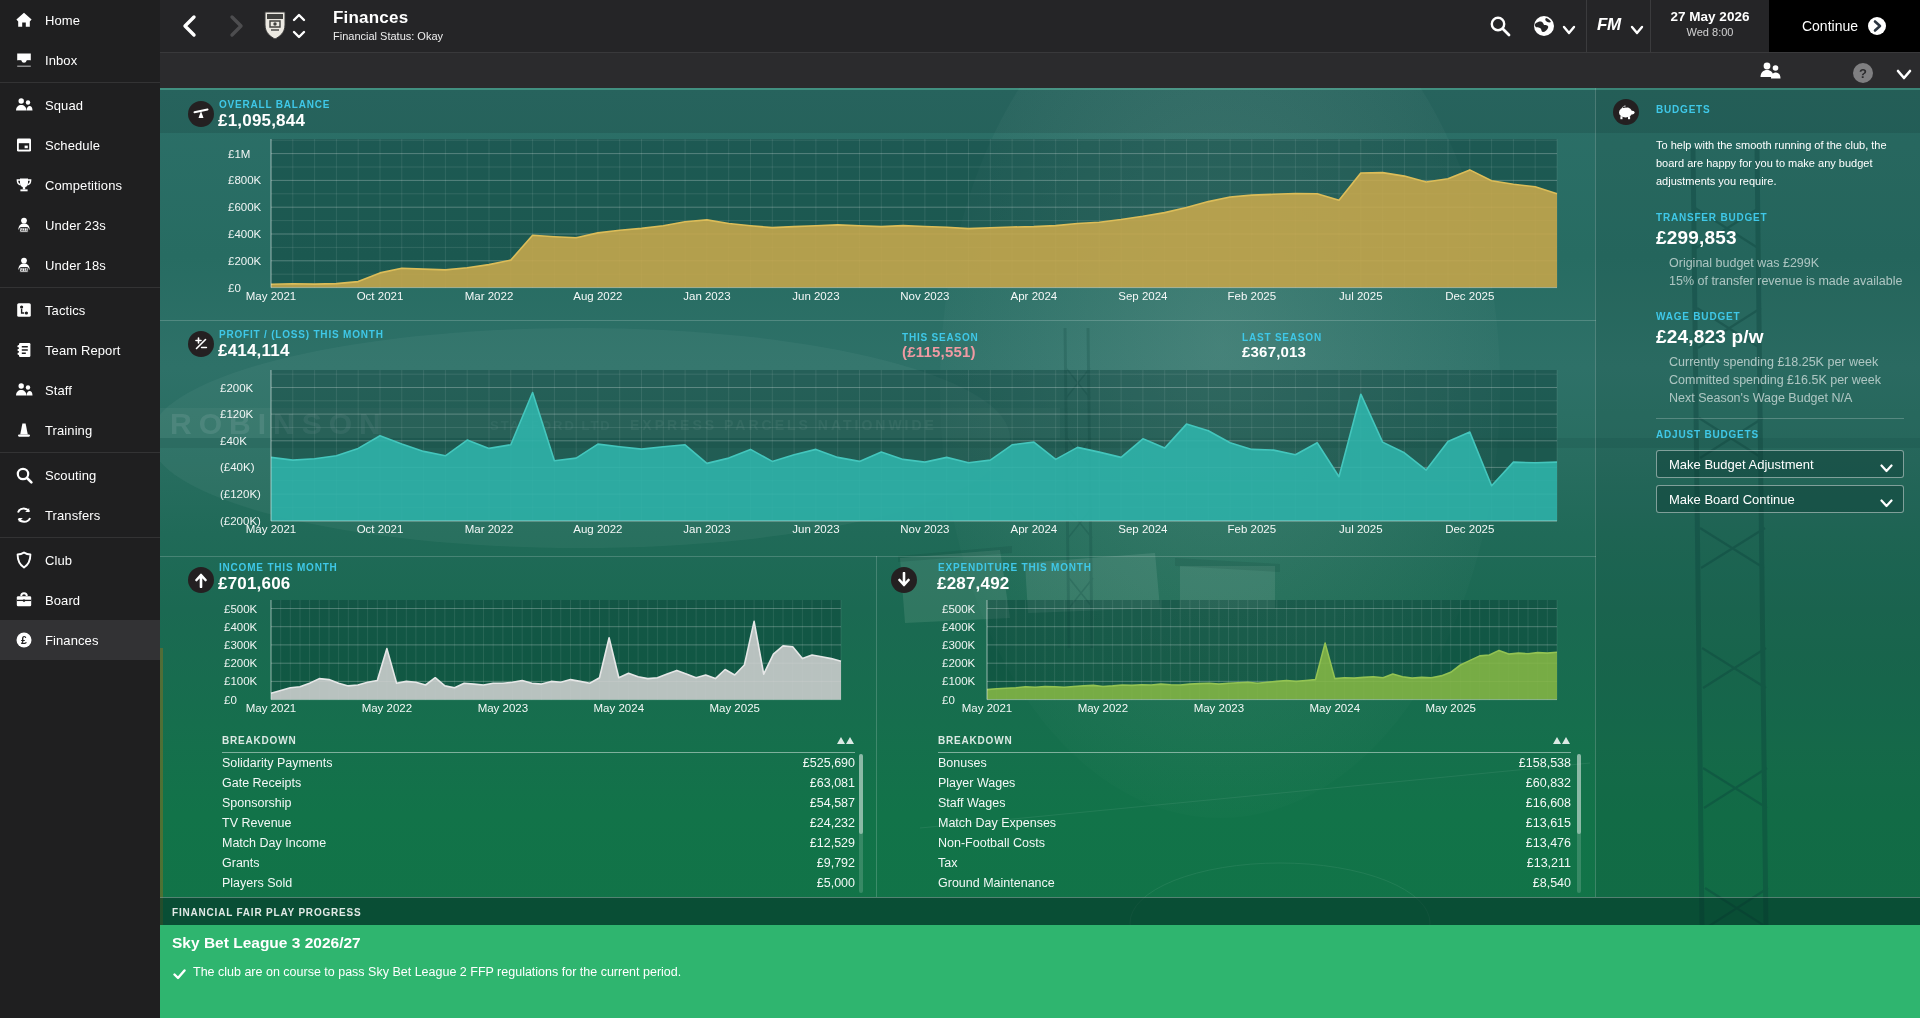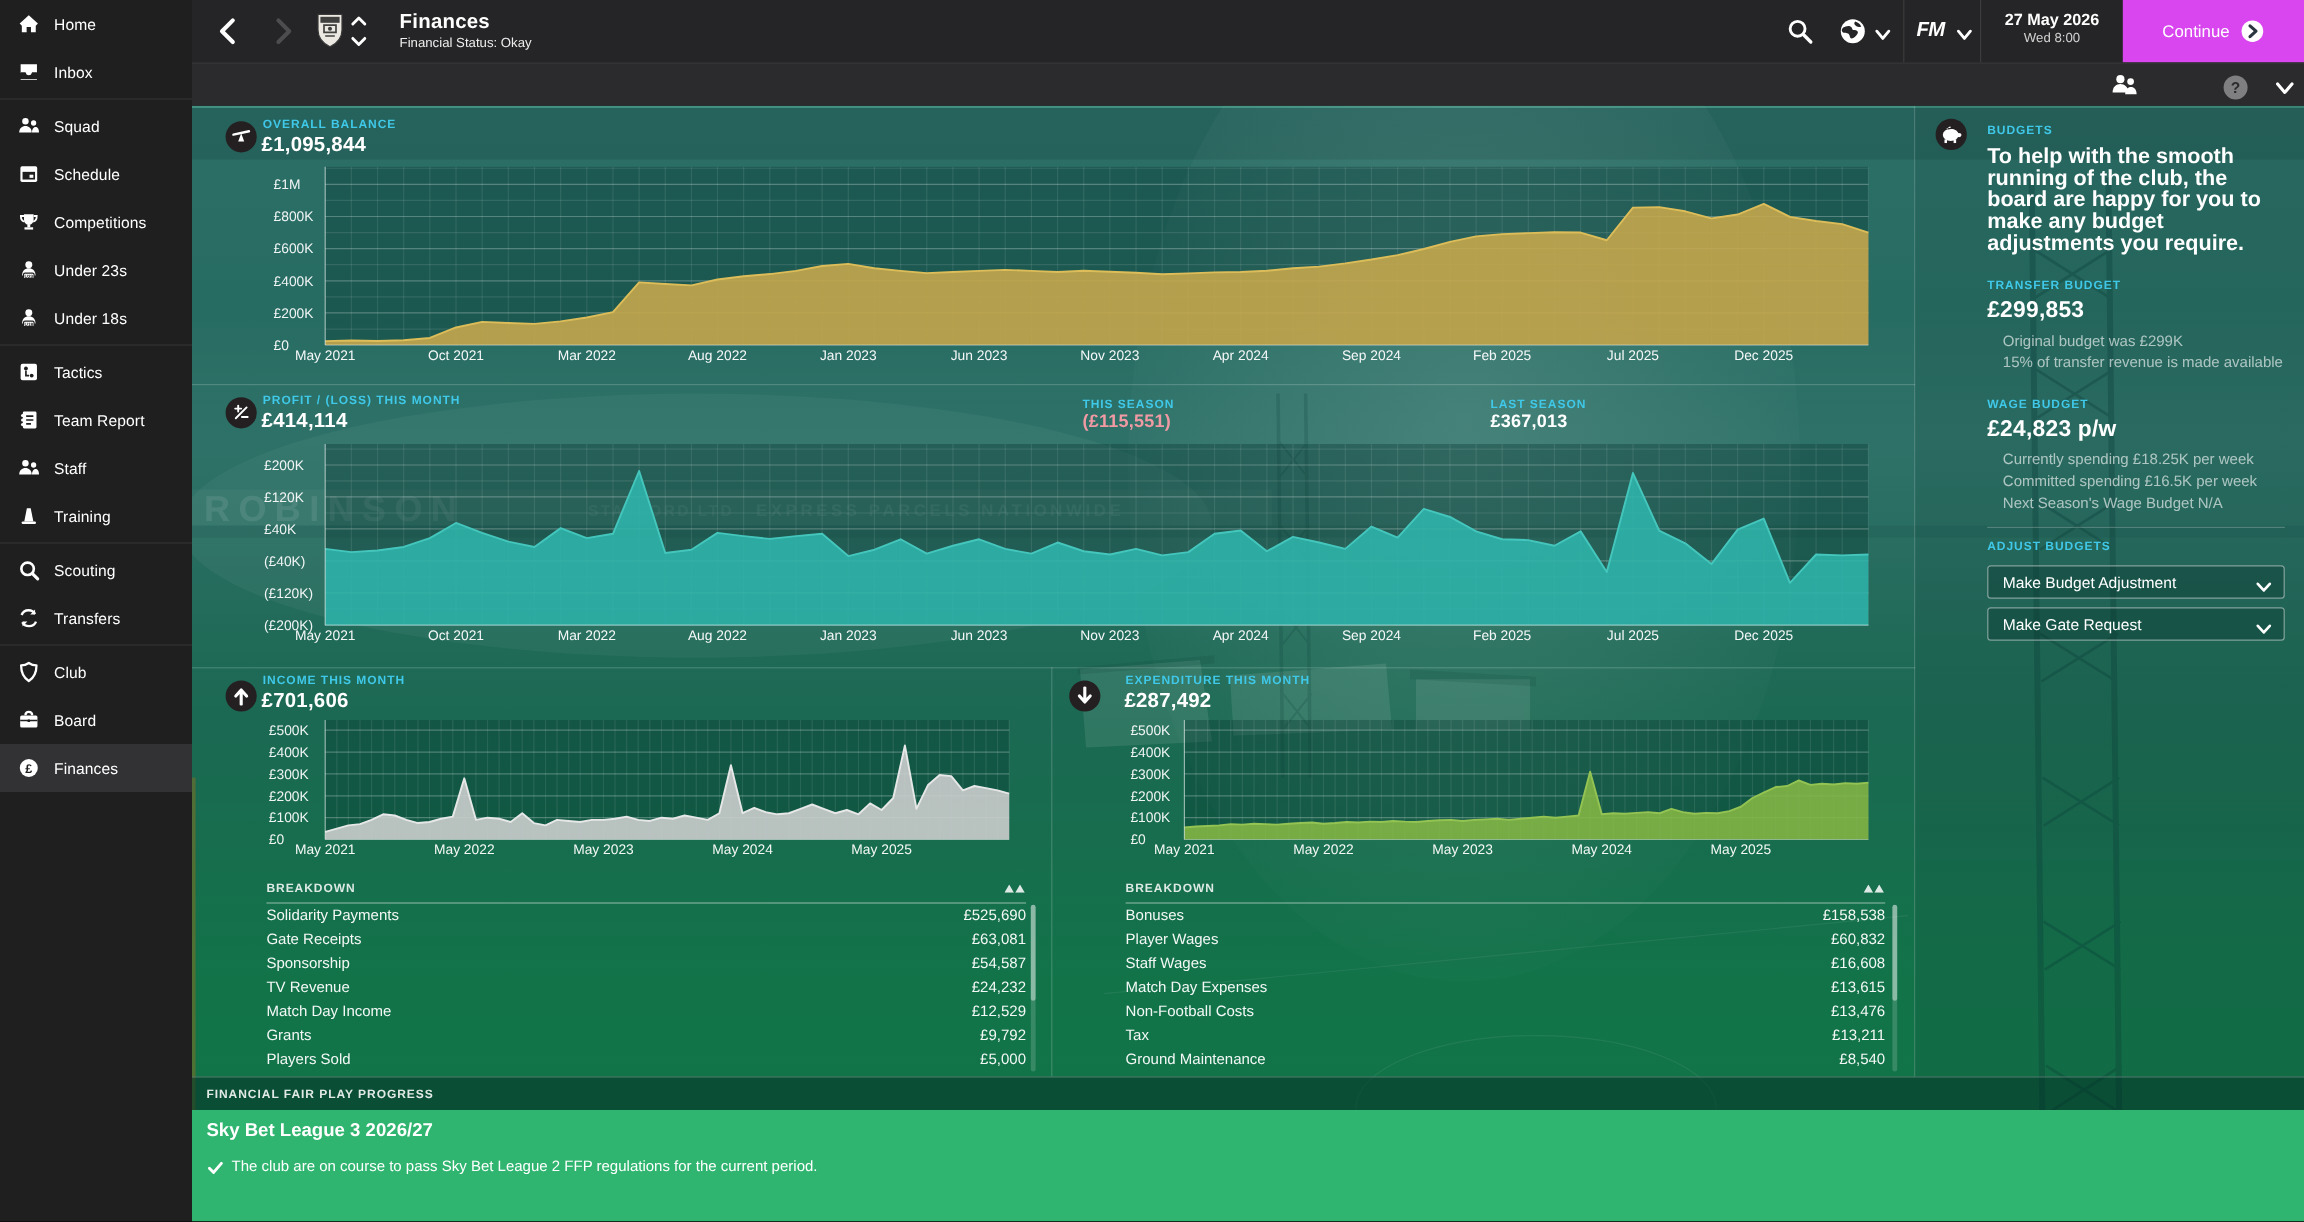--- a/index.html
+++ b/index.html
@@ -28,21 +28,21 @@
   #page-title{left:173px;top:8px;font-size:17px;font-weight:bold;letter-spacing:.2px;}
   #page-sub{left:173px;top:30px;font-size:11px;color:rgba(255,255,255,.92);}
   #search-ic{left:1328px;top:14px;}
   #globe-ic{left:1372px;top:14px;}
   #globe-chev{left:1402px;top:21px;}
   #fm-logo{left:1437px;top:15px;font-size:17px;font-weight:bold;font-style:italic;letter-spacing:-.5px;}
   #fm-chev{left:1470px;top:21px;}
   #date-block{left:1491px;top:0;width:118px;height:52px;text-align:center;}
   #date-line{margin-top:9px;font-size:13.5px;font-weight:bold;}
   #time-line{margin-top:2px;font-size:11px;color:rgba(255,255,255,.78);}
-  #continue-btn{left:1609px;top:0;width:151px;height:52px;background:#d946ef;display:flex;align-items:center;justify-content:center;gap:9px;cursor:pointer;}
+  #continue-btn{left:1609px;top:0;width:151px;height:52px;background:#000000;display:flex;align-items:center;justify-content:center;gap:9px;cursor:pointer;}
   #continue-btn span{font-size:14px;}
 
   
   #tabs{position:absolute;left:5px;top:0;height:36px;display:flex;}
   .tab{position:relative;height:36px;display:flex;align-items:center;padding:0 17px 0 4px;font-size:13.5px;color:rgba(255,255,255,.95);cursor:pointer;}
   .tab.active:after{content:"";position:absolute;left:0;right:8px;bottom:0;height:3px;background:#fff;}
   #tab-ic-squad{left:1597px;top:6px;}
   #tab-ic-help{left:1692px;top:9px;}
   #tab-ic-chev{left:1736px;top:13px;}
 
@@ -77,21 +77,21 @@
   #ffp-line{position:absolute;left:33px;top:40px;font-size:12.5px;color:#fff;}
   #ffp-check{position:absolute;left:13px;top:41px;}
 
   
   #rpanel{left:1435px;top:0;width:325px;height:809px;z-index:3;}
   #rpanel .inner{position:absolute;left:61px;right:16px;top:0;}
   #bud-circle{position:absolute;left:18px;top:11px;width:26px;height:26px;border-radius:50%;background:#242021;display:flex;align-items:center;justify-content:center;}
   .rp-label{font-size:10px;font-weight:bold;letter-spacing:.8px;color:#3fc8e8;}
   .rp-big{font-size:19px;font-weight:bold;margin-top:4px;letter-spacing:.2px;}
   .rp-gray{font-size:12.5px;color:rgba(255,255,255,.62);line-height:18px;margin-left:13px;}
-  .rp-body{font-size:18px;color:#fff;line-height:18px;margin-top:6px;font-weight:bold;}
+  .rp-body{font-size:11px;color:#fff;line-height:18px;margin-top:21px;}
   .rp-rule{height:1px;background:rgba(255,255,255,.22);}
   .dropdown{position:relative;height:28px;border:1px solid rgba(255,255,255,.45);border-radius:3px;background:rgba(8,52,46,.35);display:flex;align-items:center;padding:0 12px;font-size:13px;cursor:pointer;margin-bottom:7px;}
   .dropdown .dd-chev{position:absolute;right:10px;top:10px;}
 </style>
 </head>
 <body>
 
 <div id="screen">
 
   <nav id="sidebar" class="abs">
@@ -688,21 +688,21 @@
         <div class="rp-label" style="margin-top:10px">ADJUST BUDGETS</div>
         <div class="dropdown" style="margin-top:10px">
           <span>Make Budget Adjustment</span>
           <span class="dd-chev">
             <svg width="13" height="9" viewBox="0 0 13 9">
                 <path d="M1.5 1.5 L6.5 7 L11.5 1.5" fill="none" stroke="#fff" stroke-width="2.2" stroke-linecap="round" stroke-linejoin="round"></path>
               </svg>
           </span>
         </div>
         <div class="dropdown">
-          <span>Make Gate Request</span>
+          <span>Make Board Continue</span>
           <span class="dd-chev">
             <svg width="13" height="9" viewBox="0 0 13 9">
                 <path d="M1.5 1.5 L6.5 7 L11.5 1.5" fill="none" stroke="#fff" stroke-width="2.2" stroke-linecap="round" stroke-linejoin="round"></path>
               </svg>
           </span>
         </div>
       </div>
     </div>
   </main>
 </div>

